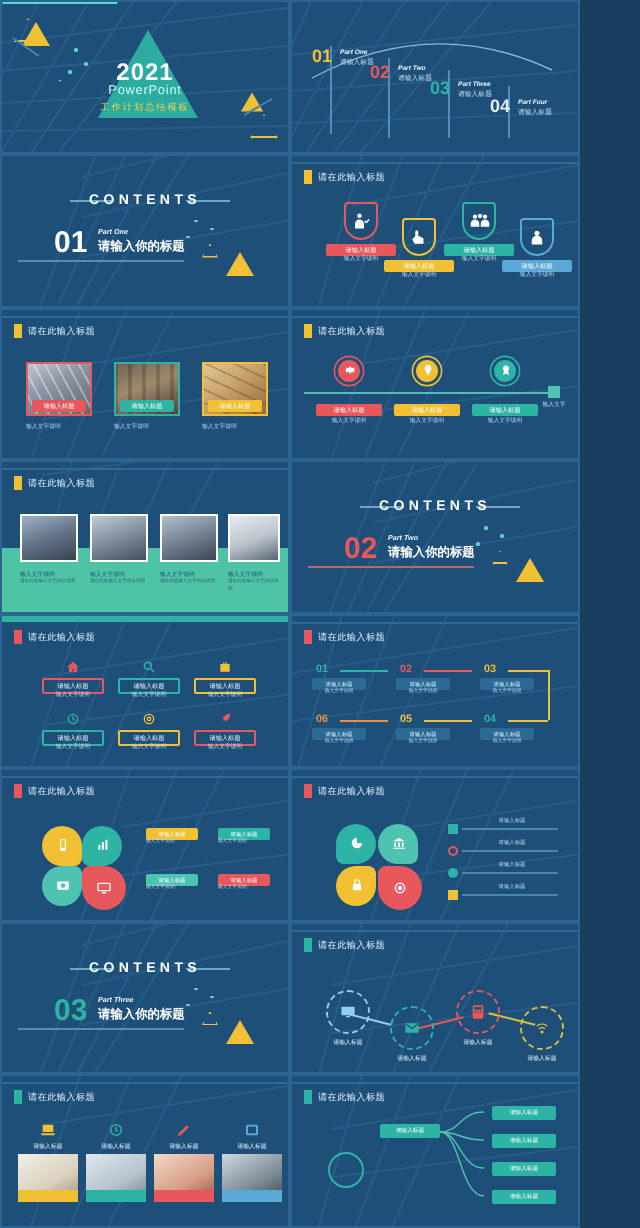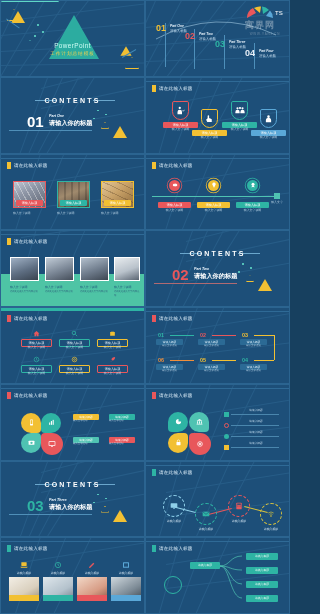--- a/index.html
+++ b/index.html
@@ -88,20 +88,21 @@
       <i style="left:60px;top:-30px;width:.8px;height:150px;transform:rotate(30deg)"></i>
       <i style="left:85px;top:-30px;width:.8px;height:150px;transform:rotate(34deg)"></i>
       <i style="left:110px;top:-30px;width:.8px;height:150px;transform:rotate(38deg)"></i>
       <i style="left:0;top:20px;width:150px;height:.7px;transform:rotate(-7deg)"></i>
       <i style="left:0;top:34px;width:150px;height:.7px;transform:rotate(-5deg)"></i>
       <i style="left:0;top:50px;width:150px;height:.7px;transform:rotate(-3deg)"></i>
       <i style="left:0;top:64px;width:150px;height:.7px;transform:rotate(-1deg)"></i>
     </div>
     <div class="cover-tri-dn"></div>
     <div class="tri cover-tri-up"></div>
+    <div class="cover-yr">2021</div>
     <div class="cover-pp">PowerPoint</div>
     <div class="cover-sub">工作计划总结模板</div>
     <div class="ytri" style="left:10px;top:10px"></div>
     <div class="otri" style="left:6px;top:8px"></div>
     <div class="ytri" style="left:118px;top:44px;transform:scale(.8)"></div>
     <div class="otri" style="left:124px;top:56px"></div>
     <div class="dot" style="left:36px;top:23px"></div>
     <div class="dot" style="left:41px;top:30px"></div>
     <div class="dot" style="left:33px;top:34px"></div>
     <div class="ln" style="left:4px;top:22px;width:16px;transform:rotate(35deg)"></div>
@@ -146,31 +147,20 @@
       <b>Part Three</b>
       <s>请输入标题</s>
     </div>
 
     <div class="agenda-num" style="left:99px;top:47px;color:#e6eef6">04</div>
     <div class="agenda-lbl" style="left:113px;top:48px">
       <b>Part Four</b>
       <s>请输入标题</s>
     </div>
 
-    <div class="logo">
-      <svg width="40" height="14">
-        <path d="M2 13 A11 11 0 0 1 8 3 L11 8 Z" fill="#e8575b"></path>
-        <path d="M9 3 A11 11 0 0 1 16 1.5 L15 8 Z" fill="#f2c033"></path>
-        <path d="M17 1.6 A11 11 0 0 1 24 5 L18 9 Z" fill="#2eb4a4"></path>
-        <path d="M25 5.5 A11 11 0 0 1 28 13 L21 11 Z" fill="#5aa8d8"></path>
-        <text x="30" y="10" font-size="6" fill="#ffffff" font-family="Liberation Sans">TS</text>
-      </svg>
-      <div class="wm">寓界网</div>
-      <div class="wmu">WWW.YANJ.CN</div>
-    </div>
   </div>
 
   <div class="slide">
     <div class="bg">
       <i style="left:55px;top:-25px;width:.8px;height:150px;transform:rotate(20deg)"></i>
       <i style="left:72px;top:-25px;width:.8px;height:150px;transform:rotate(24deg)"></i>
       <i style="left:90px;top:-25px;width:.8px;height:150px;transform:rotate(28deg)"></i>
       <i style="left:108px;top:-25px;width:.8px;height:150px;transform:rotate(32deg)"></i>
       <i style="left:40px;top:10px;width:120px;height:.7px;transform:rotate(-14deg)"></i>
       <i style="left:40px;top:30px;width:120px;height:.7px;transform:rotate(-12deg)"></i>

